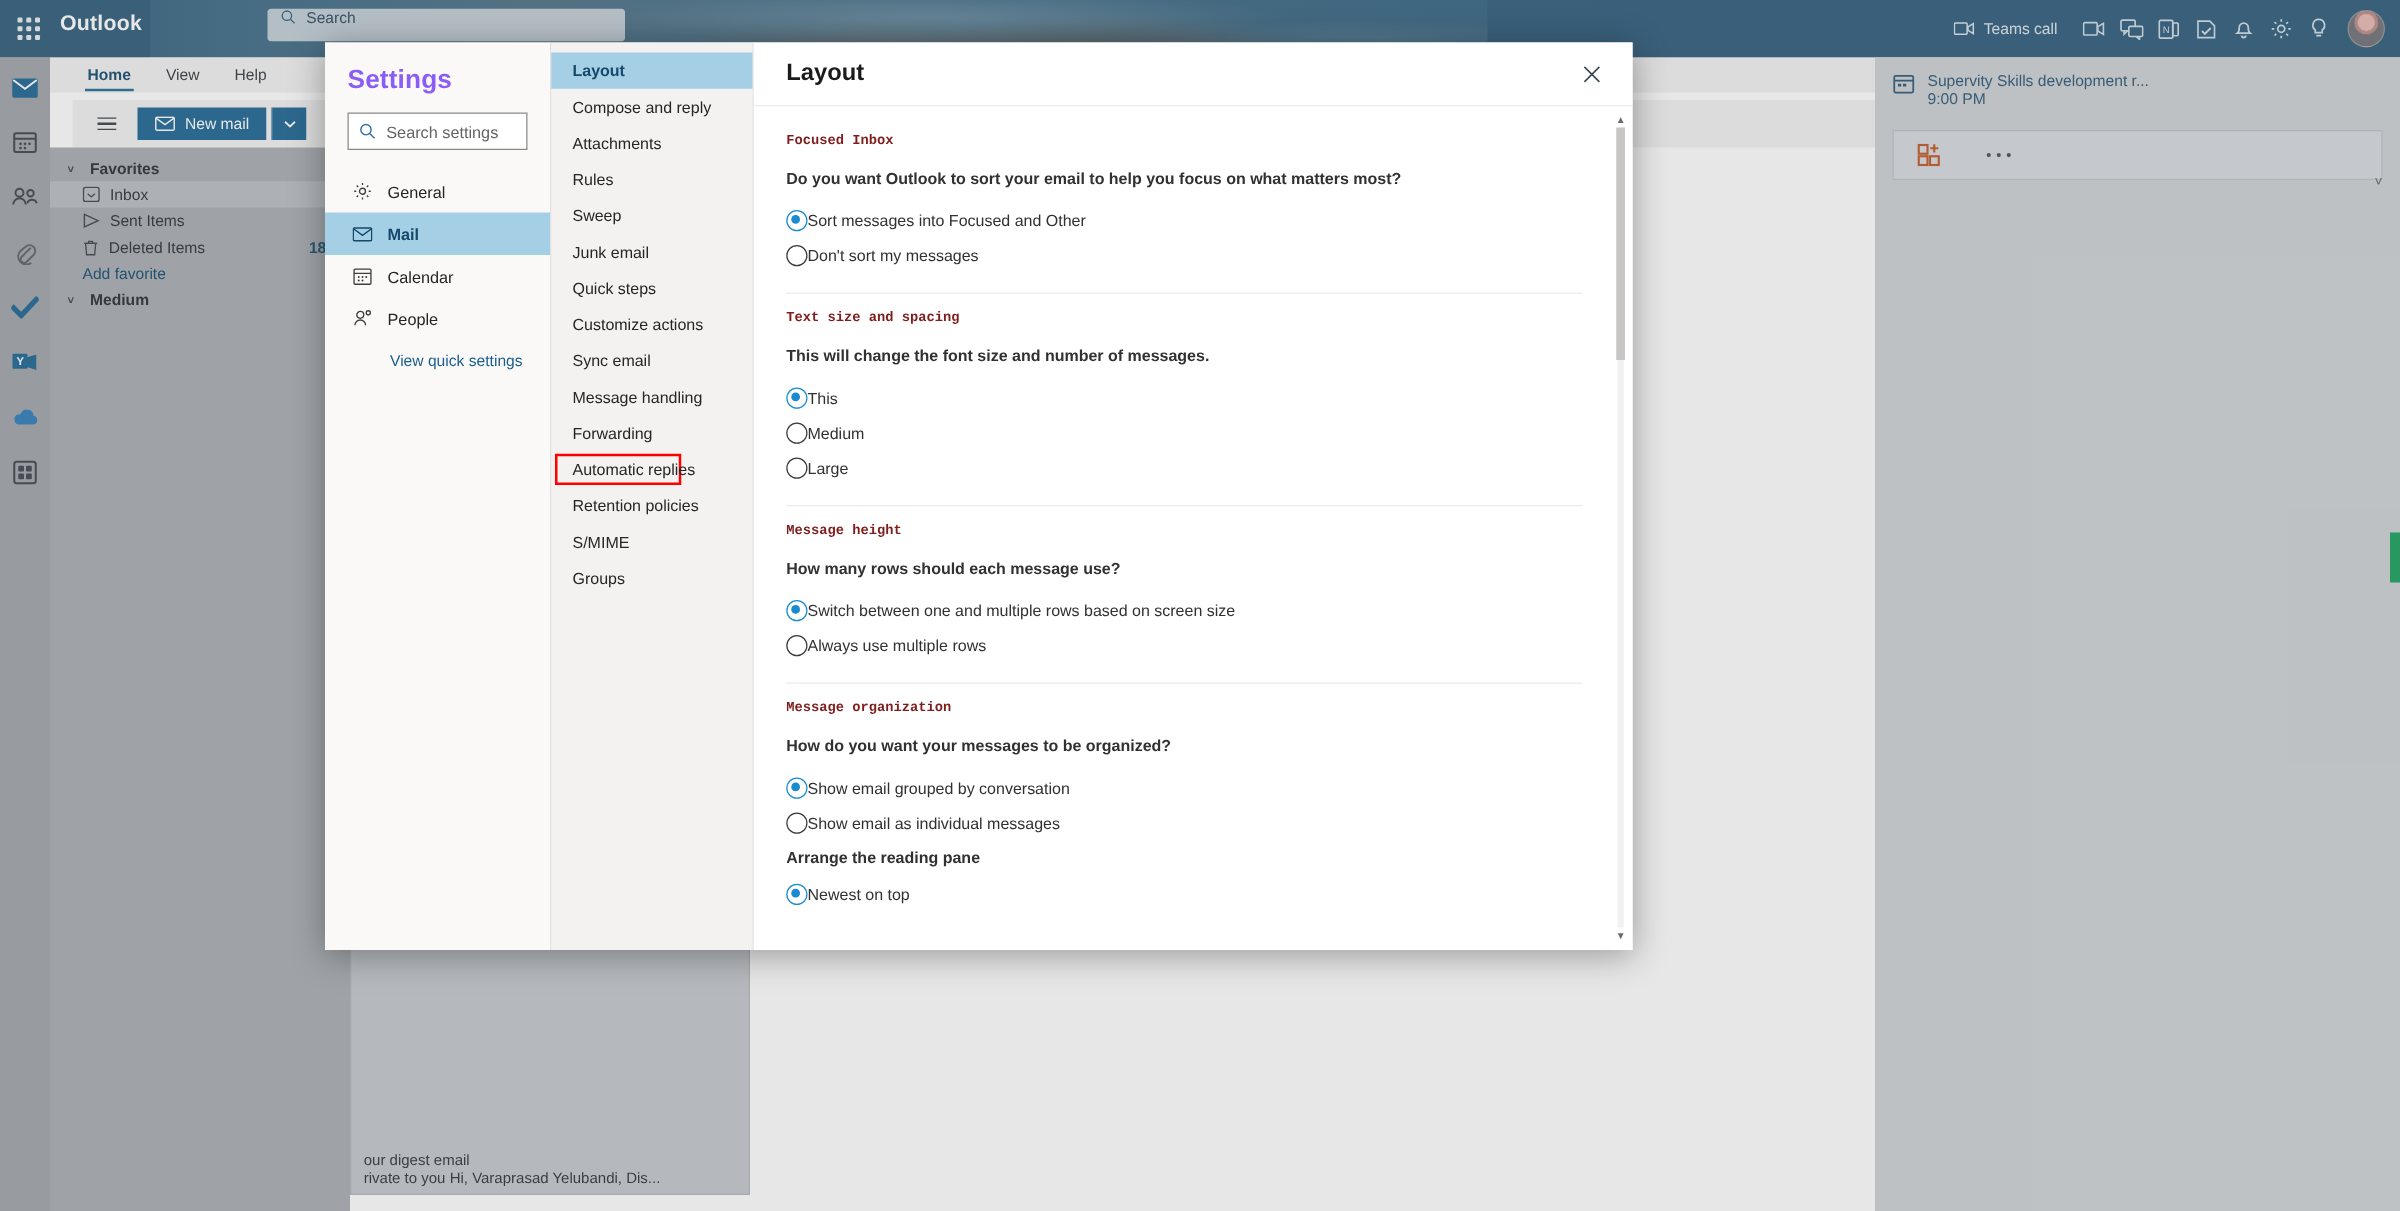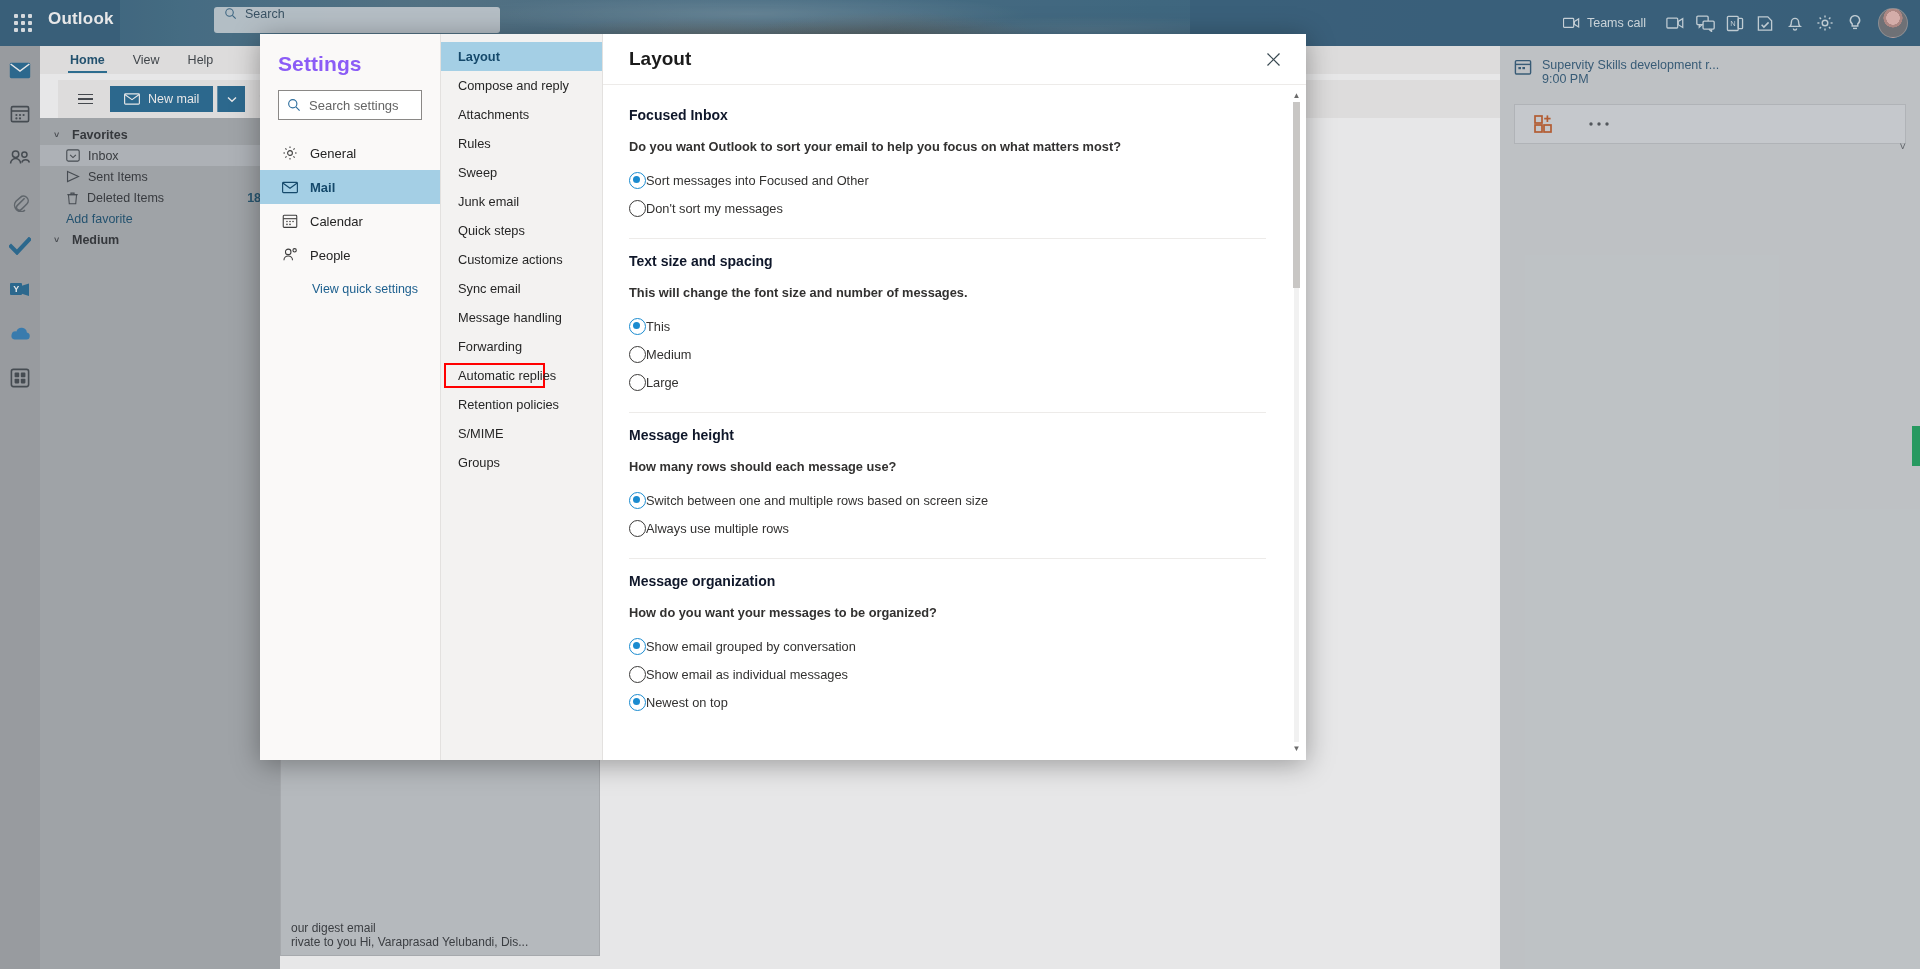--- a/index.html
+++ b/index.html
@@ -171,21 +171,21 @@
   .dlg-head {
     height:51px; display:flex; align-items:center; padding:0 18px 0 26px;
     border-bottom:1px solid #edebe9;
   }
   .dlg-head h2 { font-size:19px; color:#1b1b1b; font-weight:bold; }
   .closebtn { margin-left:auto; width:30px; height:30px; display:flex; align-items:center; justify-content:center; color:#37474f; }
   .scrollarea {
     position:absolute; left:0; top:51px; right:0; bottom:0; overflow:hidden; padding:0 0 0 0;
   }
   .scrollinner { padding:16px 40px 0 26px; }
-  .sec-title { font-size:14px; color:#0f172a; font-weight:bold; margin:6px 0 16px; }
+  .sec-title { font-size:11px; color:#7f1d1d; font-weight:bold; margin:6px 0 16px;font-family:Liberation Mono, monospace; }
   .sec-q { font-size:12.8px; color:#323130; font-weight:bold; margin-bottom:12px; }
   .sub-q { font-size:12.8px; color:#323130; font-weight:bold; margin:6px 0 8px; }
   .radiorow { display:flex; align-items:center; height:28px; }
   .radio { width:17px; height:17px; border-radius:50%; border:1.6px solid #3b3a39; background:#fff; flex:0 0 auto; position:relative; }
   .radio.on { border-color:#1a8bd0; }
   .radio.on::after { content:""; position:absolute; left:3.4px; top:3.4px; width:7px; height:7px; border-radius:50%; background:#1a8bd0; }
   .radiorow span { font-size:12.8px; color:#323130; }
   .divider { height:1px; background:#edebe9; margin:16px 0 0; }
   .scrollbar {
     position:absolute; right:4px; top:58px; width:11px; bottom:8px;
@@ -683,20 +683,21 @@
             <div class="sec-title">Message organization</div>
             <div class="sec-q">How do you want your messages to be organized?</div>
             <div class="radiorow">
               <span class="radio on"></span>
               <span>Show email grouped by conversation</span>
             </div>
             <div class="radiorow">
               <span class="radio"></span>
               <span>Show email as individual messages</span>
             </div>
+            <div class="sub-q">Arrange the reading pane</div>
             <div class="radiorow">
               <span class="radio on"></span>
               <span>Newest on top</span>
             </div>
 
           </div>
 
         </div>
       </div>
 

